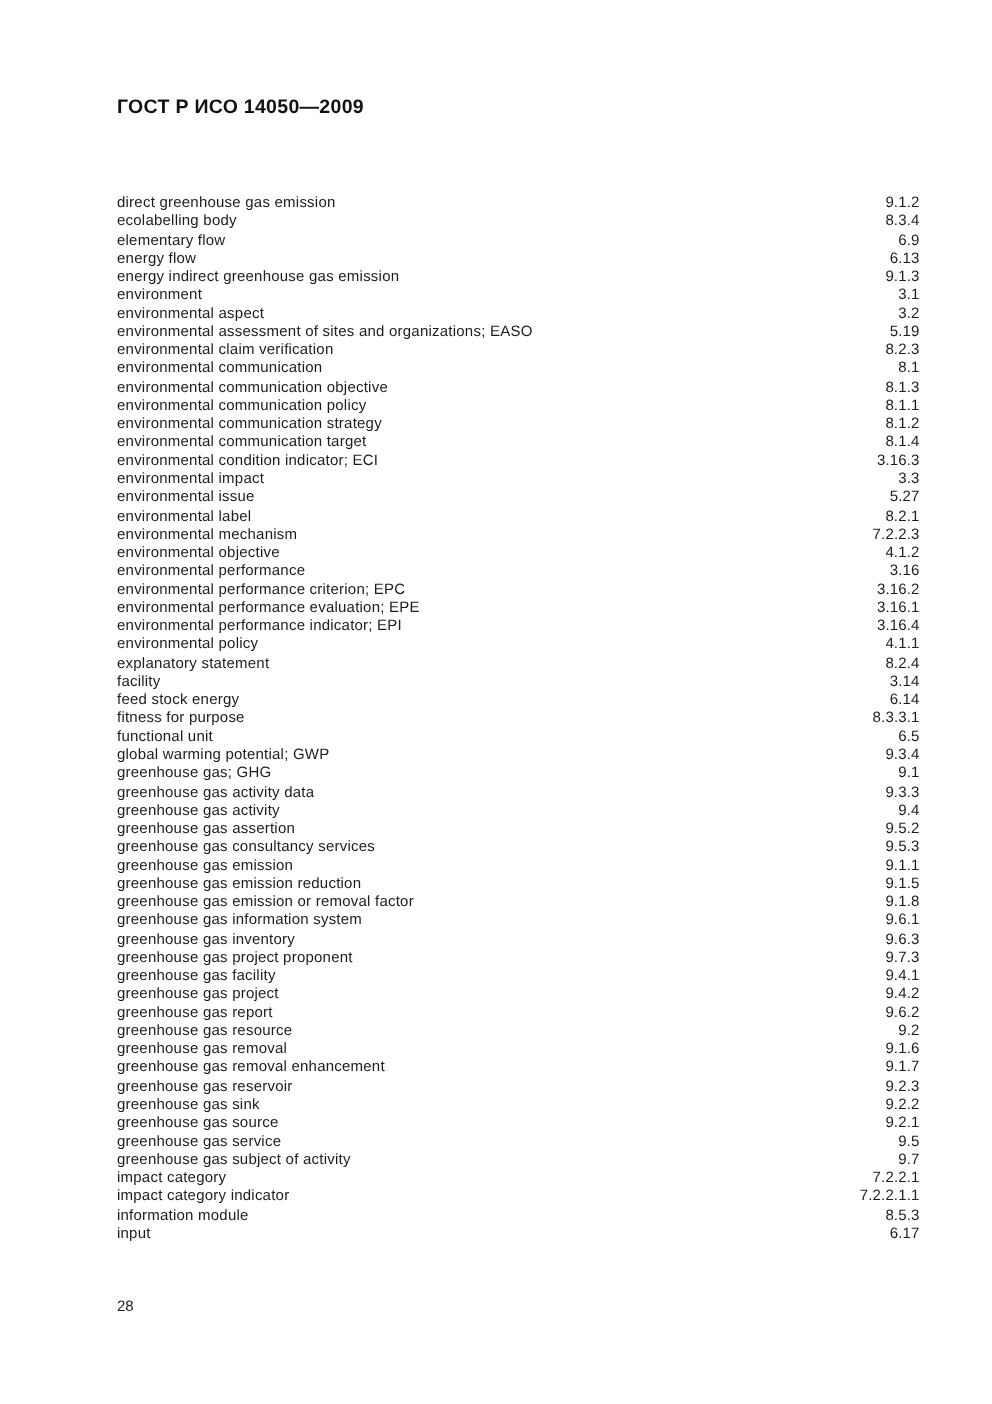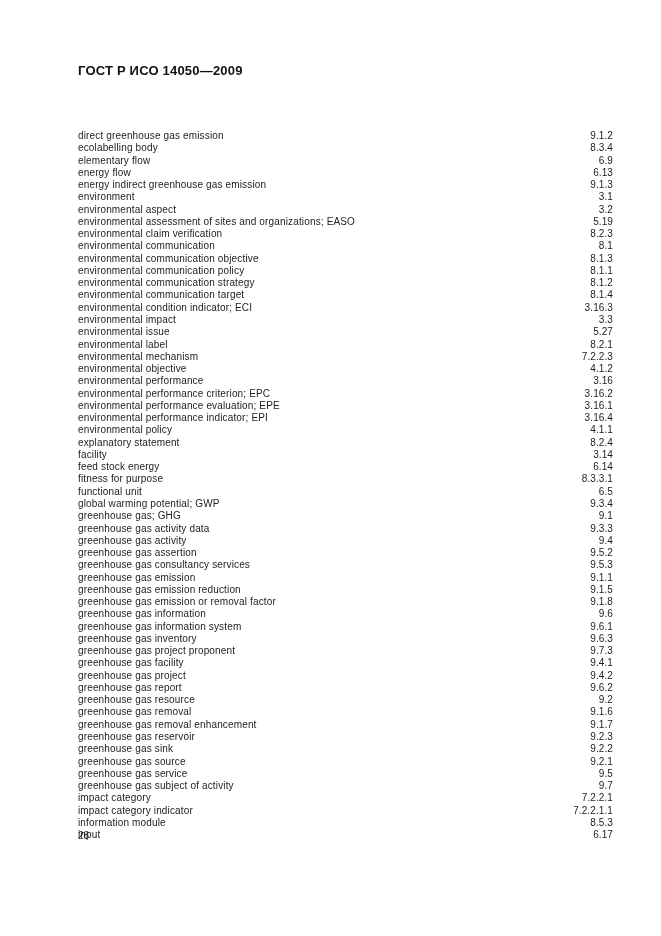--- a/index.html
+++ b/index.html
@@ -48,21 +48,21 @@
     text-align: left;
     letter-spacing: 0.15px;
   }
   .index-ref {
     text-align: right;
     letter-spacing: 0.1px;
   }
   .page-number {
     position: absolute;
     left: 78px;
-    top: 830px;
+    top: 866px;
     font-size: 10px;
     line-height: 12px;
     color: #1c1c1c;
   }
 </style>
 </head>
 <body>
 
 <div class="page">
   <h1 class="doc-title">ГОСТ Р ИСО 14050—2009</h1>
@@ -259,24 +259,20 @@
   <div class="index-row">
     <span class="index-term">greenhouse gas emission reduction</span>
     <span class="index-ref">9.1.5</span>
   </div>
 
   <div class="index-row">
     <span class="index-term">greenhouse gas emission or removal factor</span>
     <span class="index-ref">9.1.8</span>
   </div>
 
-  <div class="index-row">
-    <span class="index-term">greenhouse gas information</span>
-    <span class="index-ref">9.6</span>
-  </div>
 
   <div class="index-row">
     <span class="index-term">greenhouse gas information system</span>
     <span class="index-ref">9.6.1</span>
   </div>
 
   <div class="index-row">
     <span class="index-term">greenhouse gas inventory</span>
     <span class="index-ref">9.6.3</span>
   </div>

